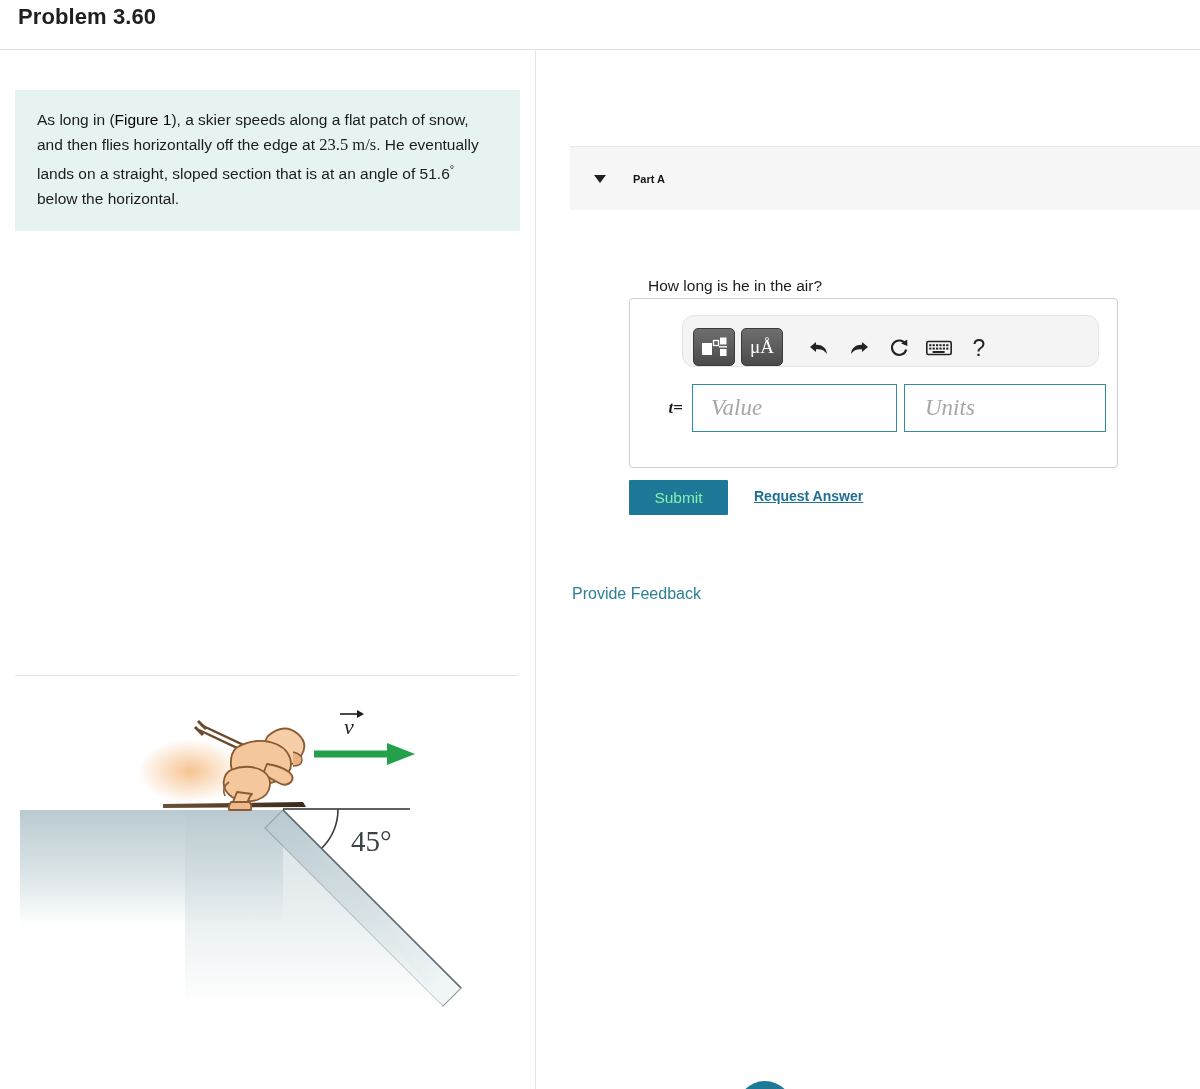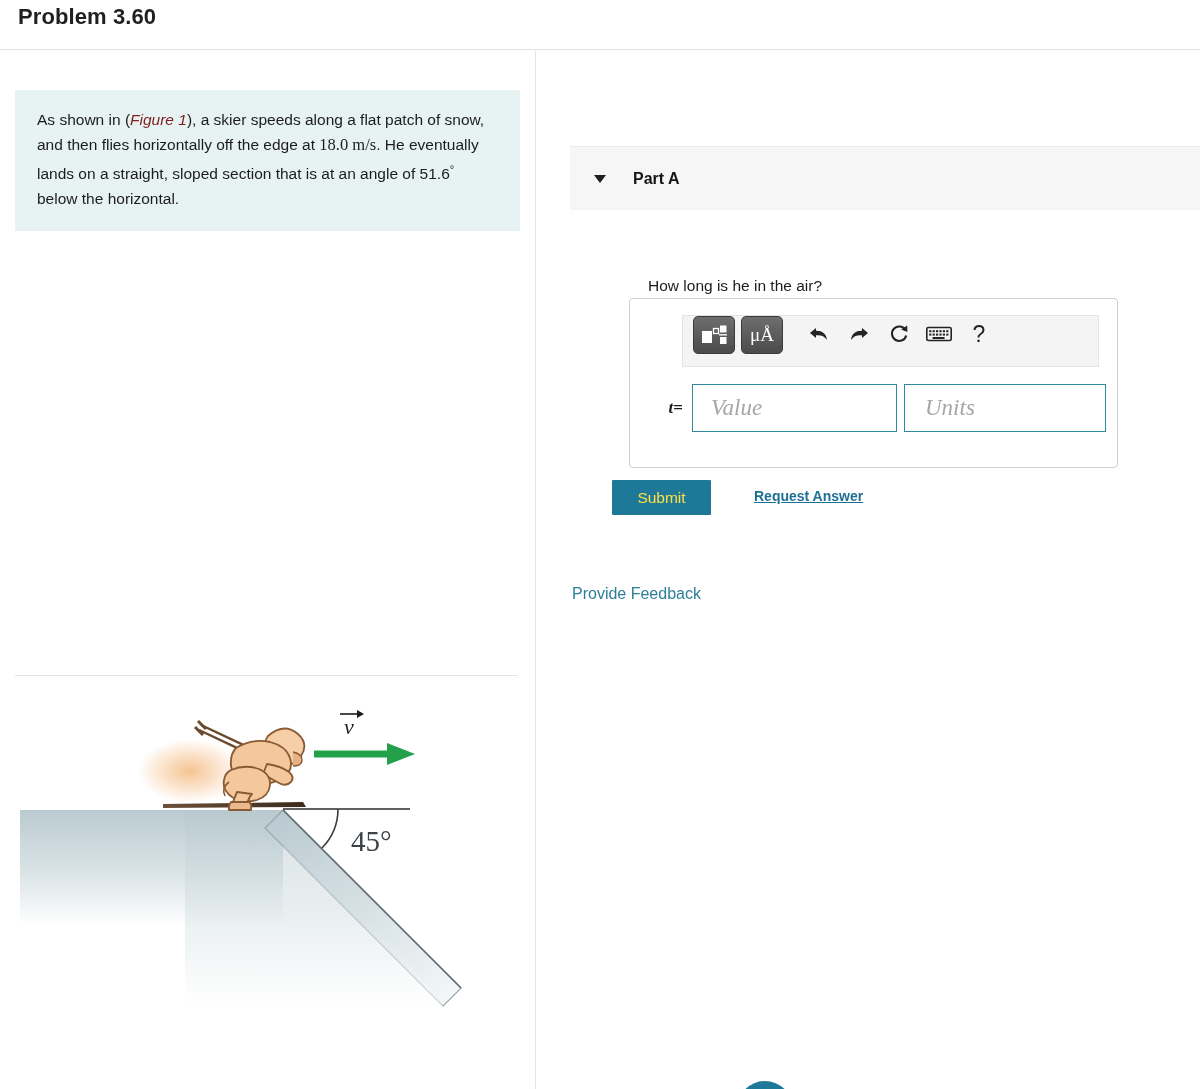--- a/index.html
+++ b/index.html
@@ -33,21 +33,21 @@
   .left-col { position: absolute; left: 0; top: 51px; width: 535px; height: 1038px; }
 
   .statement-box {
     position: absolute; left: 15px; top: 39px; width: 505px;
     background: #e7f3f3;
     padding: 18px 22px 20px 22px;
   }
   .statement-text {
     font-size: 15.5px; line-height: 24.5px; color: #1c1c1c;
   }
-  .statement-text .figlink { color: #7f1d1d; cursor: pointer; font-style: italic; }
+  .statement-text .figlink { color: #000000; cursor: pointer; }
   .mathfrac { font-family: "Liberation Serif", serif; font-size: 16.5px; }
   .deg-sup { font-size: 11px; vertical-align: super; }
 
   
   .figure-header {
     position: absolute; left: 15px; top: 569px; width: 503px; height: 54px;
   }
   .figure-label {
     position: absolute; left: 0; top: 8px;
     font-size: 18px; font-weight: bold; color: #1a1a1a;
@@ -80,41 +80,41 @@
     position: absolute; left: 34px; top: 95px; width: 630px; height: 64px;
     background: #f6f6f6; border-top: 1px solid #ececec;
     display: flex; align-items: center;
   }
   .part-caret {
     margin-left: 24px; width: 0; height: 0;
     border-left: 6.5px solid transparent; border-right: 6.5px solid transparent;
     border-top: 8px solid #1f1f1f; cursor: pointer;
   }
   .part-label {
-    margin-left: 27px; font-size: 16px; font-weight: bold; color: #151515;
+    margin-left: 27px; font-size: 11px; font-weight: bold; color: #151515;
   }
 
   .question-text {
     position: absolute; left: 112px; top: 226px;
     font-size: 15.5px; color: #1c1c1c;
   }
   .express-text {
     position: absolute; left: 96px; top: 262px;
     font-size: 15.5px; font-weight: bold; color: #121212;
   }
 
   
   .answer-box {
     position: absolute; left: 93px; top: 247px; width: 489px; height: 170px;
     border: 1px solid #cfcfcf; border-radius: 4px; background: #fff;
   }
   .toolbar {
     position: absolute; left: 52px; top: 16px; width: 417px; height: 52px;
-    background: #f4f4f4; border: 1px solid #e4e4e4; border-radius: 0;
-    display: flex; align-items: flex-start; gap: 6px; padding-left: 10px;
+    background: #f4f4f4; border: 1px solid #e4e4e4; border-radius: 12px;
+    display: flex; align-items: flex-end; gap: 6px; padding-left: 10px;
   }
   .tb-sq {
     width: 42px; height: 38px; border-radius: 5px;
     background: linear-gradient(#6e6e6e, #4b4b4b);
     border: 1px solid #3b3b3b;
     display: flex; align-items: center; justify-content: center;
     cursor: pointer;
   }
   .tb-sq.mu {
     color: #fff; font-family: "Liberation Serif", serif; font-size: 19px;
@@ -138,22 +138,22 @@
   .field {
     height: 48px; border: 1px solid #2e8b9e; background: #fff;
     display: flex; align-items: center; padding-left: 18px;
     font-family: Liberation Serif, serif; font-style: italic;
     font-size: 23px; color: #a6a6a6; cursor: text;
   }
   .field.value { width: 205px; }
   .field.units { width: 202px; margin-left: 7px; padding-left: 20px; }
 
   .submit-btn {
-    position: absolute; left: 76px; top: 429px; width: 99px; height: 35px;
-    background: #1e7897; color: #fde047; border: none;
+    position: absolute; left: 93px; top: 429px; width: 99px; height: 35px;
+    background: #1e7897; color: #86efac; border: none;
     font-size: 15.5px; font-family: "Liberation Sans", sans-serif;
     cursor: pointer; border-radius: 1px;
   }
   .request-answer {
     position: absolute; left: 218px; top: 437px;
     font-size: 14px; font-weight: bold; color: #1e6f94;
     text-decoration: underline; cursor: pointer; text-align: center;
   }
   .provide-feedback {
     position: absolute; left: 36px; top: 534px;
@@ -174,21 +174,21 @@
   <div class="top-header">
     <div class="problem-title">Problem 3.60</div>
   </div>
 
   <div class="v-divider"></div>
 
   <div class="left-col">
 
     <div class="statement-box">
       <div class="statement-text">
-        <span>As shown in (</span><span class="figlink">Figure 1</span><span>), a skier speeds along a flat patch of snow, and then flies horizontally off the edge at </span><span class="mathfrac">18.0 m/s</span><span>. He eventually lands on a straight, sloped section that is at an angle of </span><span>51.6</span><span class="deg-sup">°</span><span> below the horizontal.</span>
+        <span>As long in (</span><span class="figlink">Figure 1</span><span>), a skier speeds along a flat patch of snow, and then flies horizontally off the edge at </span><span class="mathfrac">23.5 m/s</span><span>. He eventually lands on a straight, sloped section that is at an angle of </span><span>51.6</span><span class="deg-sup">°</span><span> below the horizontal.</span>
       </div>
     </div>
 
     <div class="figure-rule"></div>
 
     <div class="figure-canvas">
       <svg width="505" height="430" viewBox="0 0 505 430">
         <defs>
           <linearGradient id="snowgrad" x1="0" y1="0" x2="0" y2="1">
             <stop offset="0%" stop-color="#b7c8ce"></stop>

